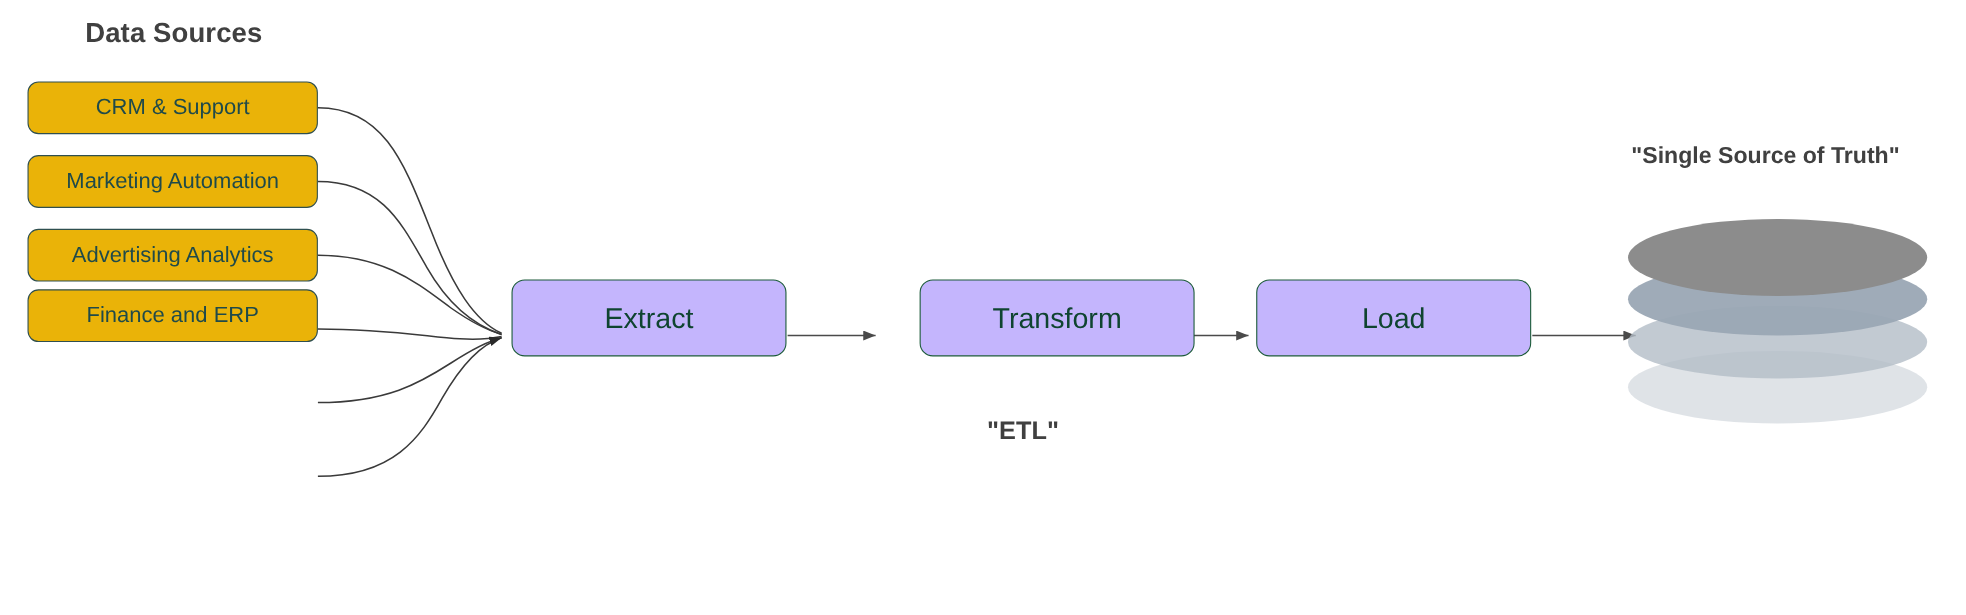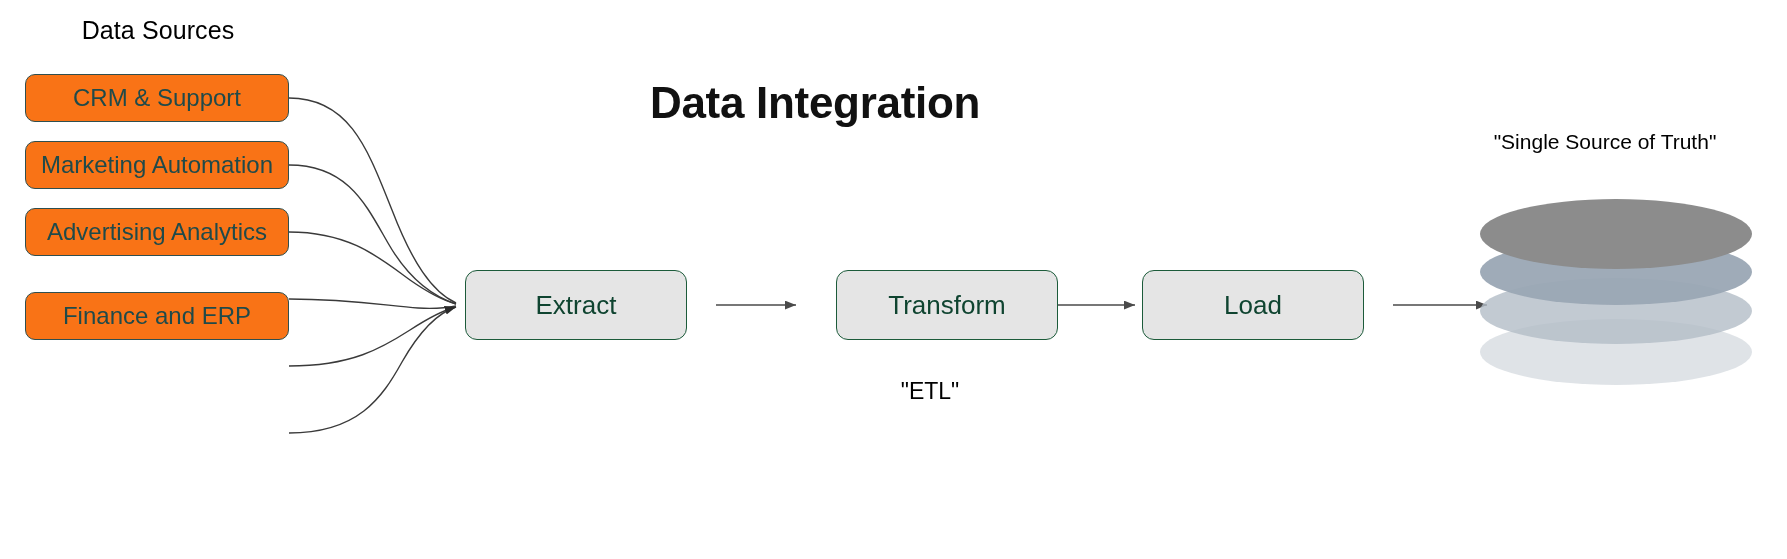--- a/index.html
+++ b/index.html
@@ -16,22 +16,22 @@
     position: relative;
     width: 1787px;
     height: 559px;
     background: #ffffff;
     overflow: hidden;
   }
 
   
   .hdr {
     position: absolute;
-    font-weight: normal;
-    color: #000000;
+    font-weight: bold;
+    color: #404040;
     white-space: nowrap;
   }
   #data-sources-heading {
     left: 25px;
     top: 16px;
     width: 266px;
     text-align: center;
     font-size: 25px;
     letter-spacing: 0.1px;
   }
@@ -67,39 +67,39 @@
     font-size: 26px;
   }
 
   
   .source-box {
     position: absolute;
     left: 25px;
     width: 264px;
     height: 48px;
     box-sizing: border-box;
-    background: #f97316;
+    background: #eab308;
     border: 1.6px solid #2f4f4f;
     border-radius: 10px;
     display: flex;
     align-items: center;
     justify-content: center;
     color: #1f4a4a;
-    font-size: 24px;
+    font-size: 20px;
     white-space: nowrap;
   }
 
   
   .stage-box {
     position: absolute;
-    top: 270px;
-    width: 222px;
+    top: 254px;
+    width: 250px;
     height: 70px;
     box-sizing: border-box;
-    background: #e5e5e5;
+    background: #c4b5fd;
     border: 1.8px solid #1c5b3a;
     border-radius: 12px;
     display: flex;
     align-items: center;
     justify-content: center;
     color: #0f4430;
     font-size: 26px;
     white-space: nowrap;
   }
   #stage-extract   { left: 465px; }
@@ -125,31 +125,30 @@
     stroke-width: 1.4px;
   }
 </style>
 </head>
 <body>
 
 <div id="canvas">
 
   <div class="hdr" id="data-sources-heading">Data Sources</div>
 
-  <div class="hdr" id="diagram-title">Data Integration</div>
 
   <div class="hdr" id="etl-label">"ETL"</div>
 
   <div class="hdr" id="sso-truth-label">"Single Source of Truth"</div>
 
 
   <div class="source-box" style="top:74px">CRM &amp; Support</div>
   <div class="source-box" style="top:141px">Marketing Automation</div>
   <div class="source-box" style="top:208px">Advertising Analytics</div>
-  <div class="source-box" style="top:292px">Finance and ERP</div>
+  <div class="source-box" style="top:263px">Finance and ERP</div>
 
   <svg id="edges" viewBox="0 0 1787 559">
     <defs>
       <marker id="arw" markerWidth="9" markerHeight="9" refX="8" refY="3.2" orient="auto" markerUnits="strokeWidth">
         <path d="M0,0 L8,3.2 L0,6.4 z" fill="#2a2a2a"></path>
       </marker>
       <marker id="arw2" markerWidth="9" markerHeight="9" refX="8" refY="3.2" orient="auto" markerUnits="strokeWidth">
         <path d="M0,0 L8,3.2 L0,6.4 z" fill="#4a4a4a"></path>
       </marker>
     </defs>

